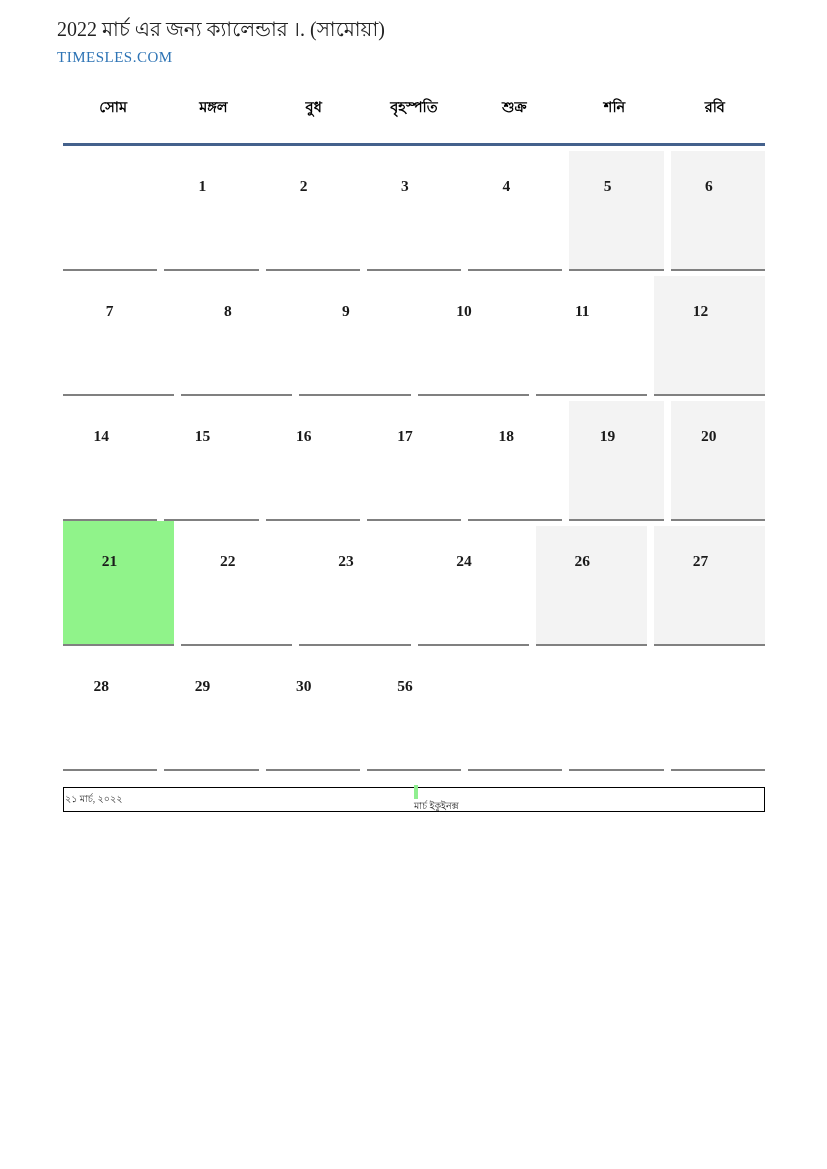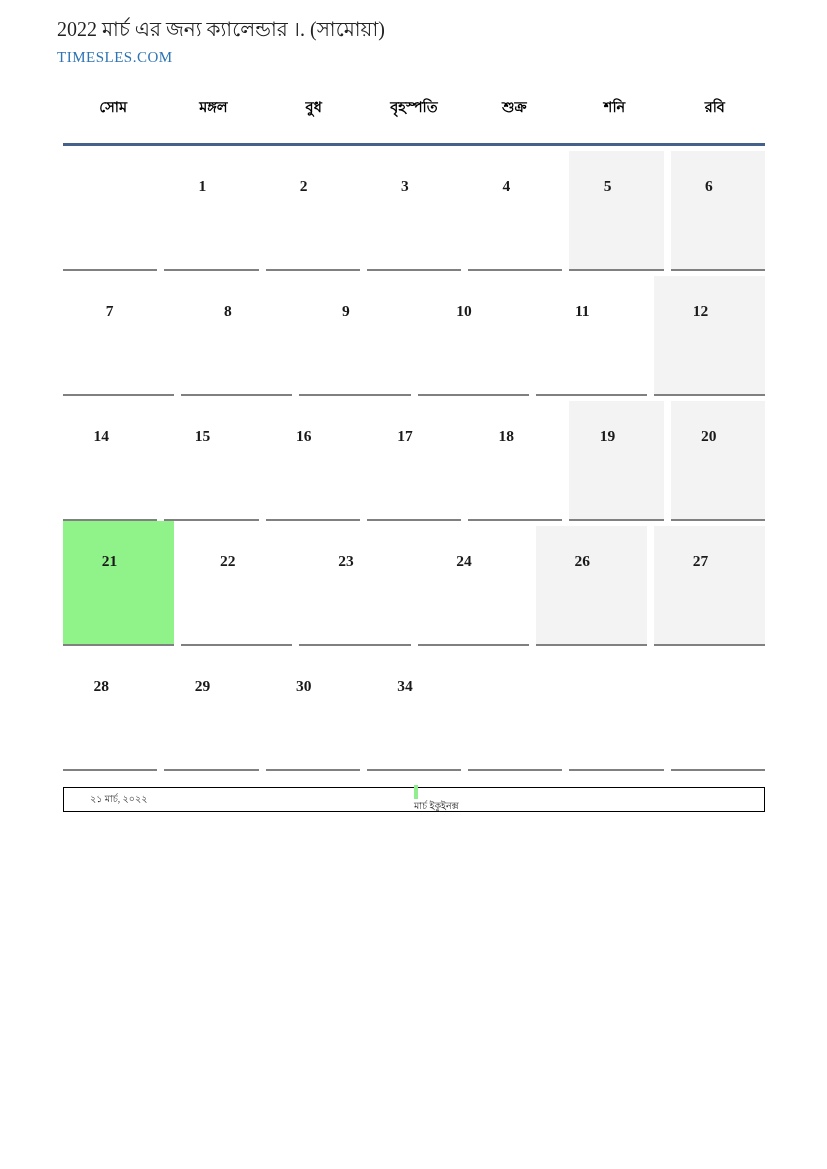--- a/index.html
+++ b/index.html
@@ -38,21 +38,21 @@
     padding:26px 18px 0 0;font-size:15.5px;color:#1a1a1a;
   }
   .cell.highlight .num{padding-top:31px;}
   
   .legend{
     margin:16px 62px 0 63px;width:702px;height:25px;
     border:1px solid #000;box-sizing:border-box;
     display:flex;align-items:center;position:relative;
     font-size:9.5px;color:#333;
   }
-  .legend .date-label{margin-left:26px;}
+  .legend .date-label{margin-left:1px;}
   .legend .event{position:absolute;left:50%;display:flex;align-items:flex-start;flex-direction:column;}
   .legend .marker{
     width:4px;height:14px;background:var(--legend-marker,#90ee90);
     display:inline-block;margin-right:6px;
   }
 </style>
 </head>
 <body style="--accent-rule: #44618c; --separator: #808080; --weekend-bg: #f3f3f3; --highlight-bg: #90f38a; --legend-marker: #90ee90; --site-link: #2e74b5;">
 
 <div class="top">
@@ -160,21 +160,21 @@
         <div class="cell">
           <span class="num">28</span>
         </div>
         <div class="cell">
           <span class="num">29</span>
         </div>
         <div class="cell">
           <span class="num">30</span>
         </div>
         <div class="cell">
-          <span class="num">34</span>
+          <span class="num">56</span>
         </div>
         <div class="cell"></div>
         <div class="cell"></div>
         <div class="cell"></div>
       </div>
     </div>
 </div>
 
 <div class="legend">
   <span class="date-label">২১ মার্চ, ২০২২</span>

